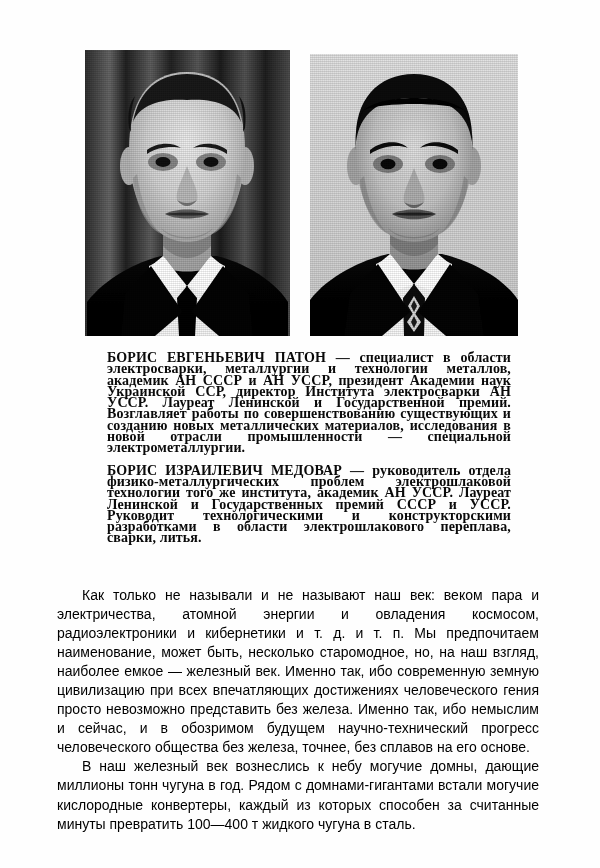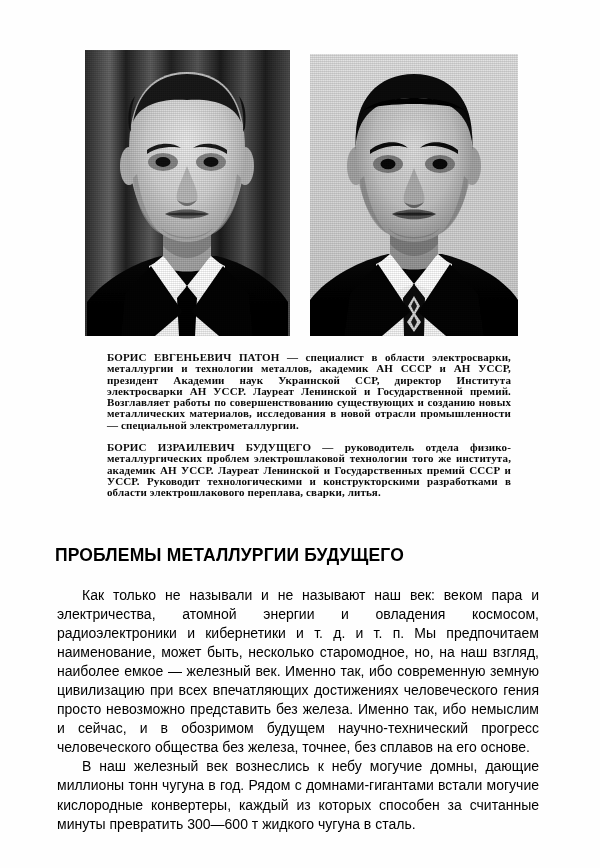--- a/index.html
+++ b/index.html
@@ -64,21 +64,21 @@
 
   
   .captions {
     position: absolute;
     left: 107px;
     top: 352px;
     width: 404px;
   }
   .caption {
     font-family: "Liberation Serif", serif;
-    font-size: 11px;
+    font-size: 14px;
     line-height: 11.3px;
     text-align: justify;
     font-weight: 700;
     letter-spacing: .12px;
     color: #0a0a0a;
     margin: 0 0 11px 0;
     -webkit-hyphens: manual;
     hyphens: manual;
   }
   .caption:last-child { margin-bottom: 0; }
@@ -265,23 +265,22 @@
 
         <path d="M78 174 C90 186 118 186 130 174 C120 188 88 188 78 174 Z" fill="#8a8276" opacity=".75"></path>
       </svg>
       <div class="grain"></div>
     </div>
 
   </div>
 
   <div class="captions">
     <p class="caption"><span class="nm">БОРИС ЕВГЕНЬЕВИЧ ПАТОН</span><span> — специалист в области электросварки, металлургии и технологии металлов, академик АН СССР и АН УССР, президент Академии наук Украинской ССР, директор Института электросварки АН УССР. Лауреат Ленинской и Государственной премий. Возглавляет работы по совершенствованию существующих и созданию новых металлических материалов, исследования в новой отрасли промышленности — специальной электрометаллургии.</span></p>
-    <p class="caption"><span class="nm">БОРИС ИЗРАИЛЕВИЧ БУДУЩЕГО</span><span> — руководитель отдела физико-металлургических проблем электрошлаковой технологии того же института, академик АН УССР. Лауреат Ленинской и Государственных премий СССР и УССР. Руководит технологическими и конструкторскими разработками в области электрошлакового переплава, сварки, литья.</span></p>
+    <p class="caption"><span class="nm">БОРИС ИЗРАИЛЕВИЧ МЕДОВАР</span><span> — руководитель отдела физико-металлургических проблем электрошлаковой технологии того же института, академик АН УССР. Лауреат Ленинской и Государственных премий СССР и УССР. Руководит технологическими и конструкторскими разработками в области электрошлакового переплава, сварки, литья.</span></p>
   </div>
 
-  <h1 class="article-heading">ПРОБЛЕМЫ МЕТАЛЛУРГИИ БУДУЩЕГО</h1>
 
   <div class="article-body">
     <p>Как только не называли и не называют наш век: веком пара и электричества, атомной энергии и овладения космосом, радиоэлектроники и кибернетики и т. д. и т. п. Мы предпочитаем наименование, может быть, несколько старомодное, но, на наш взгляд, наиболее емкое — железный век. Именно так, ибо современную земную цивилизацию при всех впечатляющих достижениях человеческого гения просто невозможно представить без железа. Именно так, ибо немыслим и сейчас, и в обозримом будущем научно-технический прогресс человеческого общества без железа, точнее, без сплавов на его основе.</p>
-    <p>В наш железный век вознеслись к небу могучие домны, дающие миллионы тонн чугуна в год. Рядом с домнами-гигантами встали могучие кислородные конвертеры, каждый из которых способен за считанные минуты превратить 300—600 т жидкого чугуна в сталь.</p>
+    <p>В наш железный век вознеслись к небу могучие домны, дающие миллионы тонн чугуна в год. Рядом с домнами-гигантами встали могучие кислородные конвертеры, каждый из которых способен за считанные минуты превратить 100—400 т жидкого чугуна в сталь.</p>
   </div>
 
 </div>
 
 </body></html>

